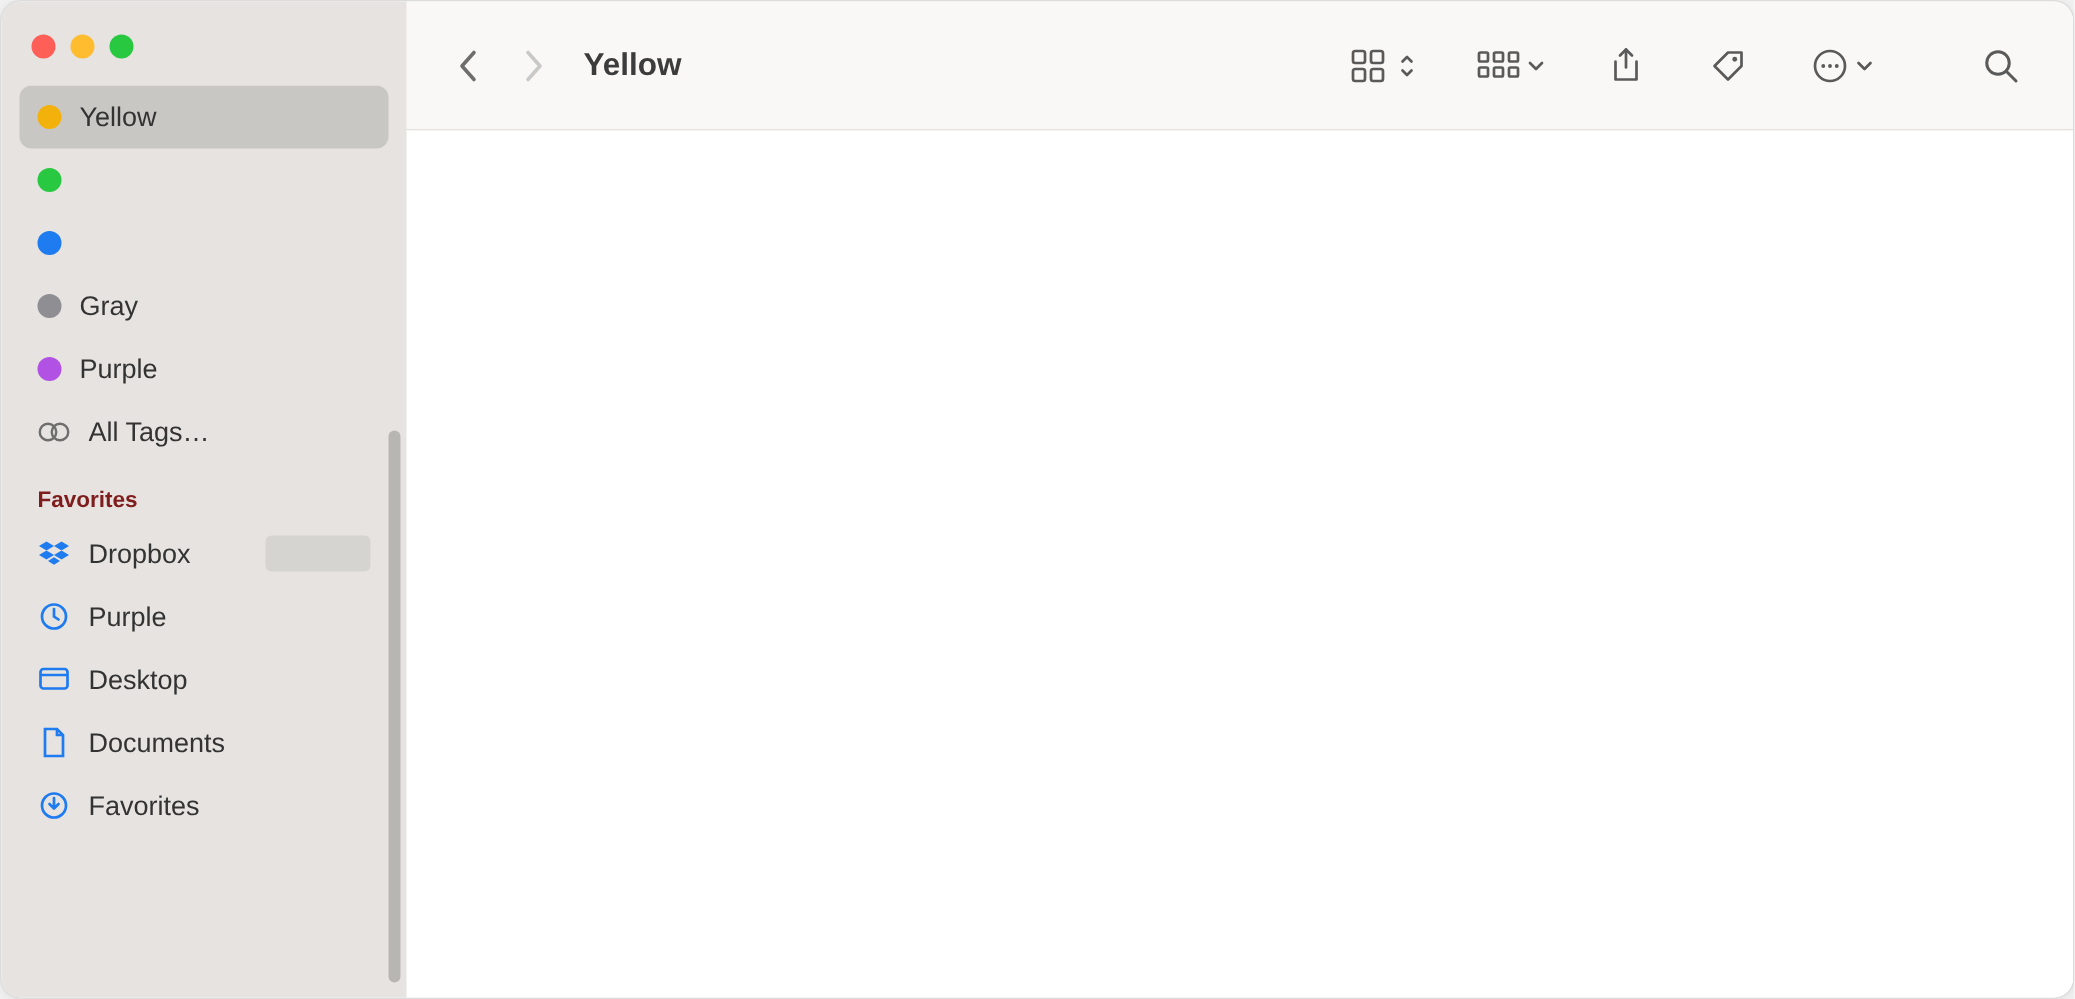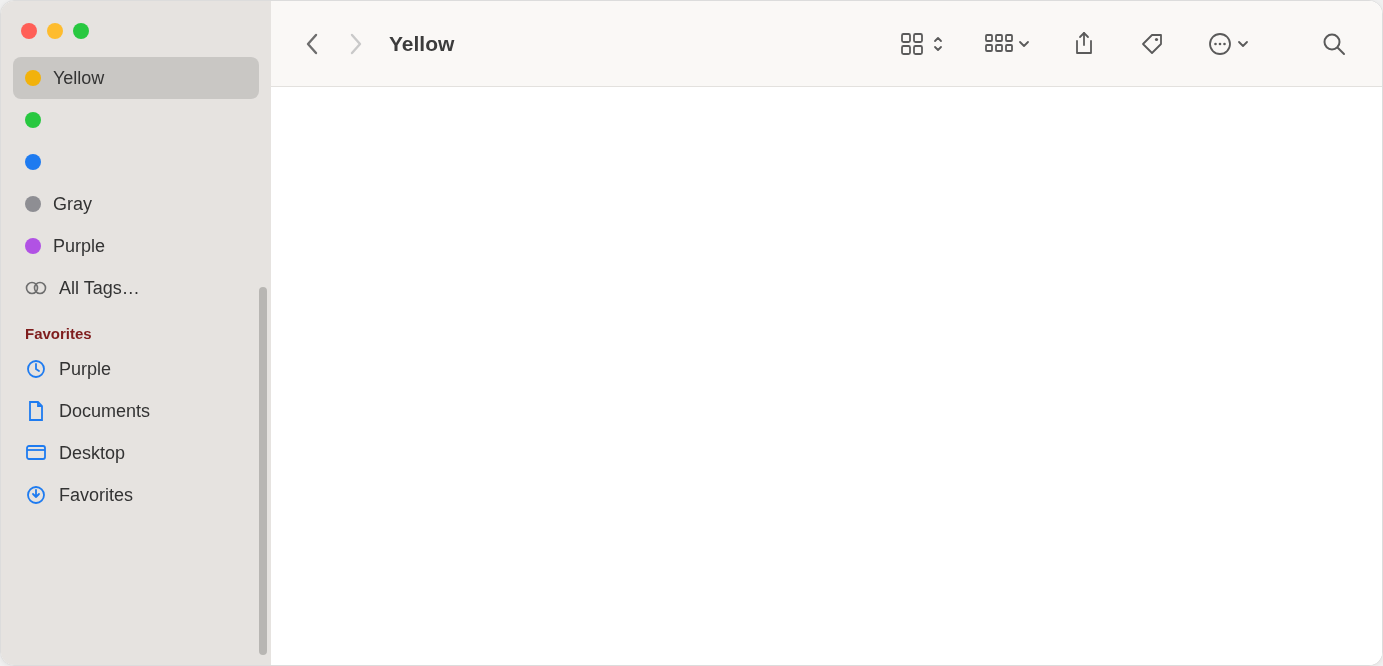--- a/index.html
+++ b/index.html
@@ -210,50 +210,63 @@
           <svg width="22" height="16" viewBox="0 0 22 16">
             <circle cx="7" cy="8" r="5.5" fill="none" stroke="currentColor" stroke-width="1.6"></circle>
             <circle cx="15" cy="8" r="5.5" fill="none" stroke="currentColor" stroke-width="1.6"></circle>
           </svg>
         </span>
         <span class="label">All Tags…</span>
       </div>
 
       <div class="section-header">Favorites</div>
 
+      <div class="sb-item">
+        <span class="fav-icon">
+          <svg width="22" height="20" viewBox="0 0 22 20" fill="#1e7bf0">
+            <path d="M6 2 L11 5 L6 8 L1 5 Z"></path>
+            <path d="M16 2 L21 5 L16 8 L11 5 Z"></path>
+            <path d="M6 8 L11 11 L6 14 L1 11 Z"></path>
+            <path d="M16 8 L21 11 L16 14 L11 11 Z"></path>
+            <path d="M11 12.5 L15 15 L11 17.5 L7 15 Z"></path>
+          </svg>
+        </span>
+        <span class="label">Dropbox</span>
+        <span class="sb-badge"></span>
+      </div>
 
       <div class="sb-item">
         <span class="fav-icon">
           <svg width="22" height="22" viewBox="0 0 22 22" fill="none" stroke="#1e7bf0" stroke-width="1.8">
             <circle cx="11" cy="11" r="8"></circle>
             <path d="M11 6 V11 L14 13" stroke-linecap="round"></path>
           </svg>
         </span>
         <span class="label">Purple</span>
       </div>
 
 
       <div class="sb-item">
         <span class="fav-icon">
+          <svg width="22" height="18" viewBox="0 0 22 18" fill="none" stroke="#1e7bf0" stroke-width="1.8">
+            <rect x="2" y="2" width="18" height="13" rx="2"></rect>
+            <line x1="2" y1="6" x2="20" y2="6"></line>
+          </svg>
+        </span>
+        <span class="label">Desktop</span>
+      </div>
+
+      <div class="sb-item">
+        <span class="fav-icon">
           <svg width="18" height="22" viewBox="0 0 18 22" fill="none" stroke="#1e7bf0" stroke-width="1.8">
             <path d="M3 2 H11 L15 6 V20 H3 Z"></path>
             <path d="M11 2 V6 H15"></path>
           </svg>
         </span>
         <span class="label">Documents</span>
-      </div>
-
-      <div class="sb-item">
-        <span class="fav-icon">
-          <svg width="22" height="18" viewBox="0 0 22 18" fill="none" stroke="#1e7bf0" stroke-width="1.8">
-            <rect x="2" y="2" width="18" height="13" rx="2"></rect>
-            <line x1="2" y1="6" x2="20" y2="6"></line>
-          </svg>
-        </span>
-        <span class="label">Desktop</span>
       </div>
 
       <div class="sb-item">
         <span class="fav-icon">
           <svg width="22" height="22" viewBox="0 0 22 22" fill="none" stroke="#1e7bf0" stroke-width="1.8">
             <circle cx="11" cy="11" r="8"></circle>
             <path d="M11 6 V13 M8 10 L11 13 L14 10" stroke-linecap="round" stroke-linejoin="round"></path>
           </svg>
         </span>
         <span class="label">Favorites</span>

